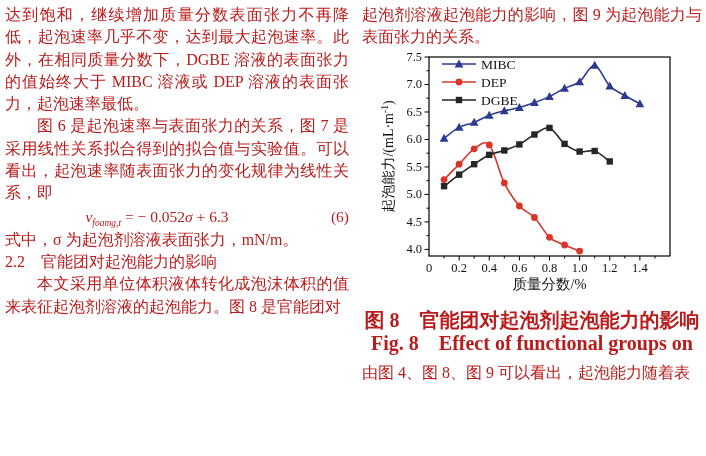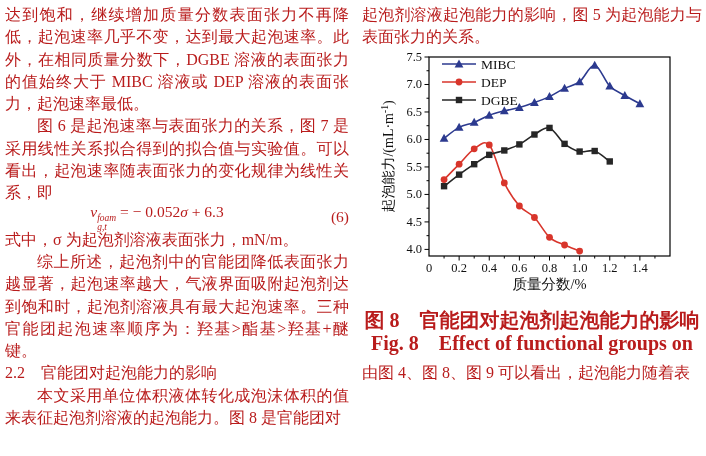--- a/index.html
+++ b/index.html
@@ -12,21 +12,21 @@
        text-align:justify;text-justify:inter-ideograph;}
   .col-left{left:5px;width:344px;}
   .col-right{left:362px;width:340px;}
   .col p{margin:0;}
   .indent{text-indent:2em;}
   .heading{font-weight:normal;margin:0;}
   .eq-row{display:flex;align-items:center;height:24px;}
   .eq-center{flex:1;text-align:center;font-size:15.5px;}
   .eq-num{width:40px;text-align:right;font-size:15.5px;}
   .eq-var{font-style:italic;}
-  .eq-stack{display:inline-flex;flex-direction:column;font-size:9.5px;
+  .eq-stack{display:inline-flex;font-size:9.5px;
             line-height:9px;vertical-align:-4px;font-style:italic;text-align:left;}
   .figure-wrap{margin:2px 0 0 18px;}
   .fig-caption{ text-align:center;font-weight:bold;margin:0;line-height:23px;}
   .fig-caption-zh{font-size:20px;margin-top:5px;}
   .fig-caption-en{font-size:20px;}
   .after-fig{margin-top:7px !important;}
 </style>
 </head>
 <body>
 
@@ -36,27 +36,26 @@
     <p>达到饱和，继续增加质量分数表面张力不再降低，起泡速率几乎不变，达到最大起泡速率。此外，在相同质量分数下，DGBE 溶液的表面张力的值始终大于 MIBC 溶液或 DEP 溶液的表面张力，起泡速率最低。</p>
     <p class="indent">图 6 是起泡速率与表面张力的关系，图 7 是采用线性关系拟合得到的拟合值与实验值。可以看出，起泡速率随表面张力的变化规律为线性关系，即</p>
     <div class="eq-row">
       <span class="eq-center"><span class="eq-var">v</span><span class="eq-stack">
             <span>foam</span>
             <span>g,t</span>
           </span><span> = − 0.052</span><span class="eq-var">σ</span><span> + 6.3</span></span>
       <span class="eq-num">(6)</span>
     </div>
     <p>式中，σ 为起泡剂溶液表面张力，mN/m。</p>
-    <p class="indent">综上所述，起泡剂中的官能团降低表面张力越显著，起泡速率越大，气液界面吸附起泡剂达到饱和时，起泡剂溶液具有最大起泡速率。三种官能团起泡速率顺序为：羟基&gt;酯基&gt;羟基+醚键。</p>
     <p class="heading">2.2　官能团对起泡能力的影响</p>
     <p class="indent">本文采用单位体积液体转化成泡沫体积的值来表征起泡剂溶液的起泡能力。图 8 是官能团对</p>
   </div>
 
   <div class="col col-right">
-    <p>起泡剂溶液起泡能力的影响，图 5 为起泡能力与表面张力的关系。</p>
+    <p>起泡剂溶液起泡能力的影响，图 9 为起泡能力与表面张力的关系。</p>
 
     <div class="figure-wrap">
       <svg id="chart-svg" width="320" height="252" viewBox="0 0 320 252">
           <rect x="49" y="6" width="241" height="199" fill="none" stroke="#000" stroke-width="1.2"></rect>
           <line x1="64.0625" y1="205" x2="64.0625" y2="207.5" stroke="#000" stroke-width="1"></line>
           <line x1="79.125" y1="205" x2="79.125" y2="209.5" stroke="#000" stroke-width="1"></line>
           <line x1="94.1875" y1="205" x2="94.1875" y2="207.5" stroke="#000" stroke-width="1"></line>
           <line x1="109.25" y1="205" x2="109.25" y2="209.5" stroke="#000" stroke-width="1"></line>
           <line x1="124.3125" y1="205" x2="124.3125" y2="207.5" stroke="#000" stroke-width="1"></line>
           <line x1="139.375" y1="205" x2="139.375" y2="209.5" stroke="#000" stroke-width="1"></line>

